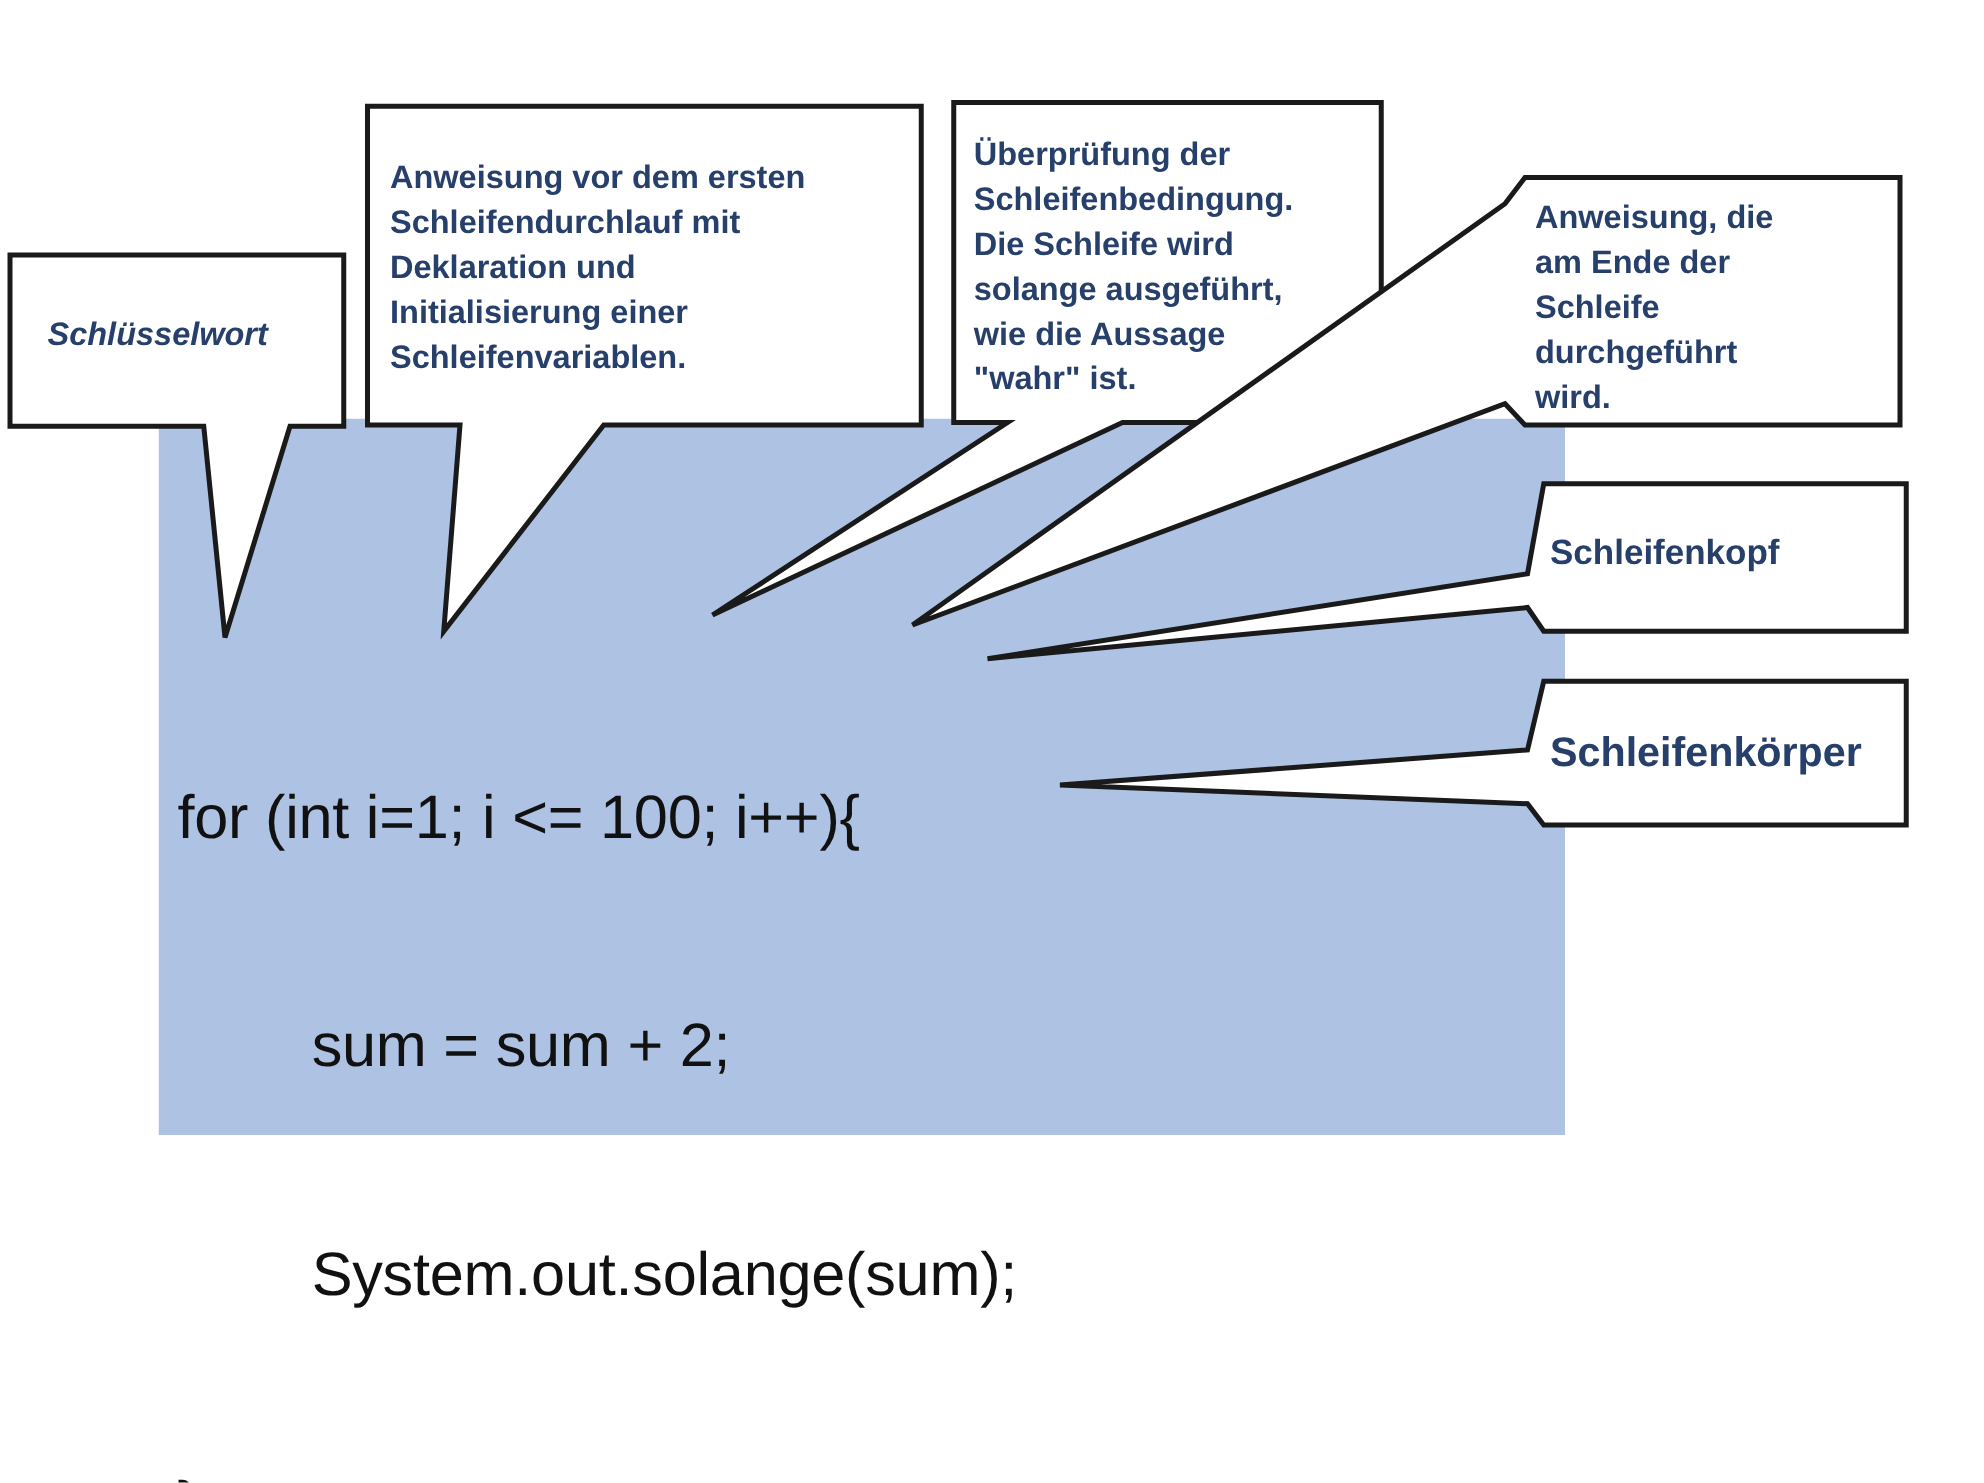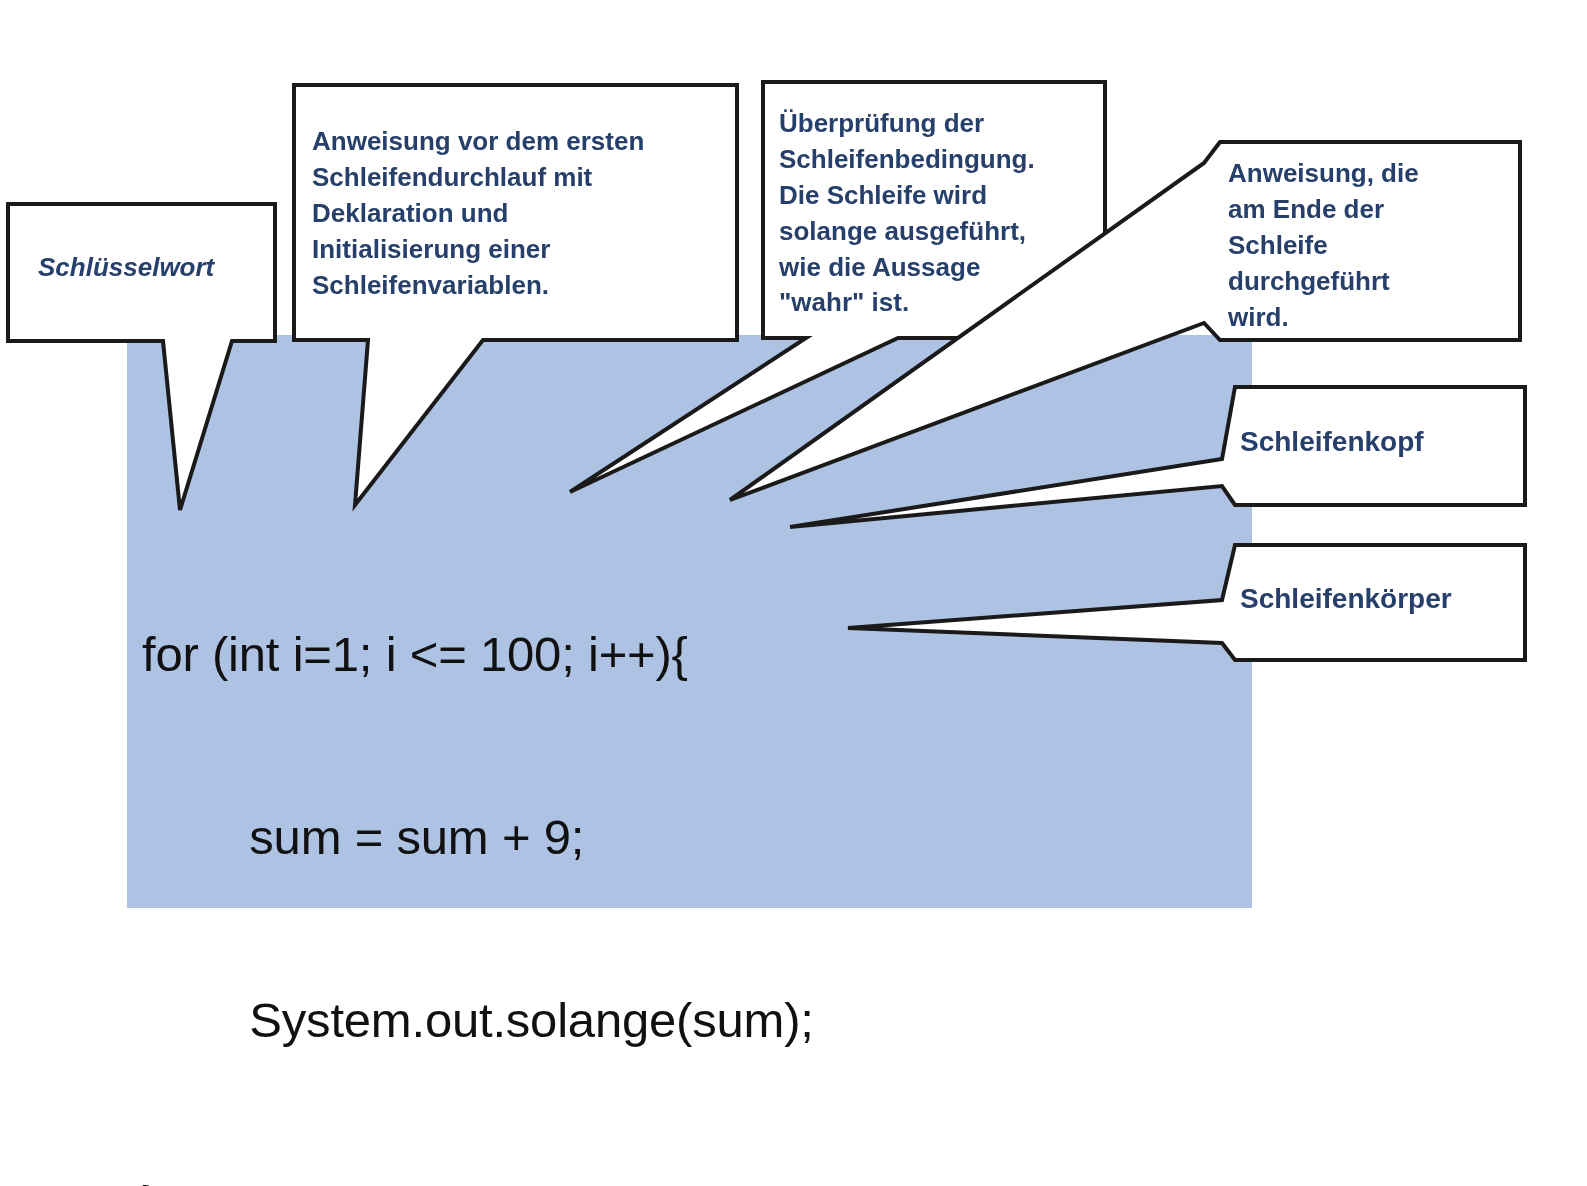--- a/index.html
+++ b/index.html
@@ -89,21 +89,21 @@
   #callout-head-text {
     left: 1240px;
     top: 425px;
     width: 276px;
     font-size: 28px;
   }
   #callout-body-text {
     left: 1240px;
     top: 582px;
     width: 276px;
-    font-size: 28px;
+    font-size: 33px;
   }
 
   
   #code-listing {
     position: absolute;
     left: 142px;
     top: 502px;
     color: #111111;
     font-family: "Liberation Sans", sans-serif;
     font-size: 49px;
@@ -158,18 +158,18 @@
   <div class="callout-text" id="callout-increment-text">Anweisung, die
 am Ende der
 Schleife
 durchgeführt
 wird.</div>
 
   <div class="callout-text" id="callout-body-text">Schleifenkörper</div>
 
   <div id="code-listing">
     <span class="code-line">for (int i=1; i &lt;= 100; i++){</span>
-    <span class="code-line">        sum = sum + 9;</span>
+    <span class="code-line">        sum = sum + 2;</span>
     <span class="code-line">        System.out.solange(sum);</span>
     <span class="code-line">}</span>
   </div>
 
 </div>
 
 </body></html>

